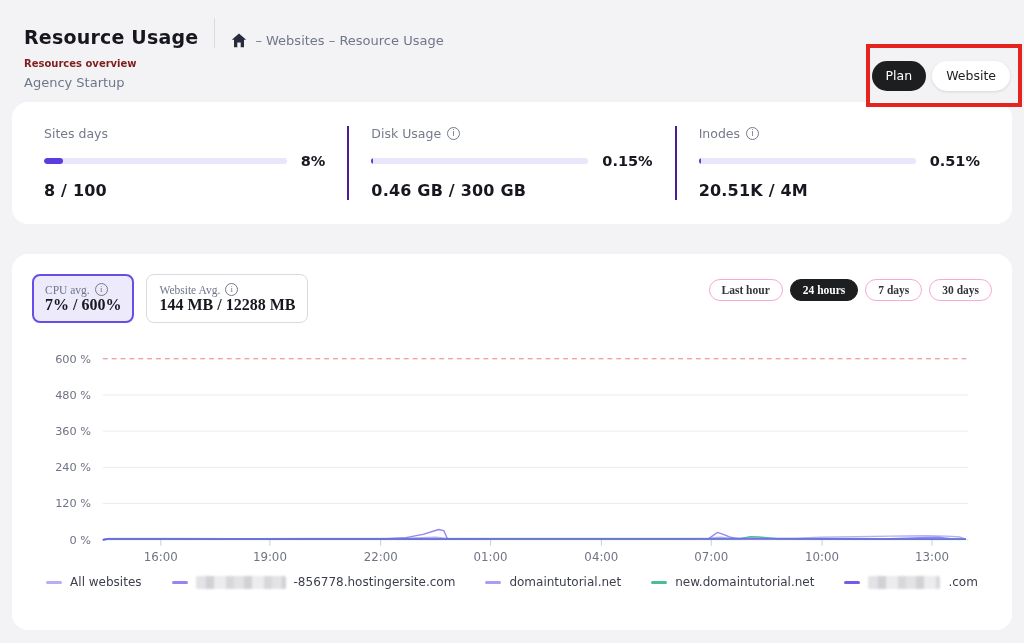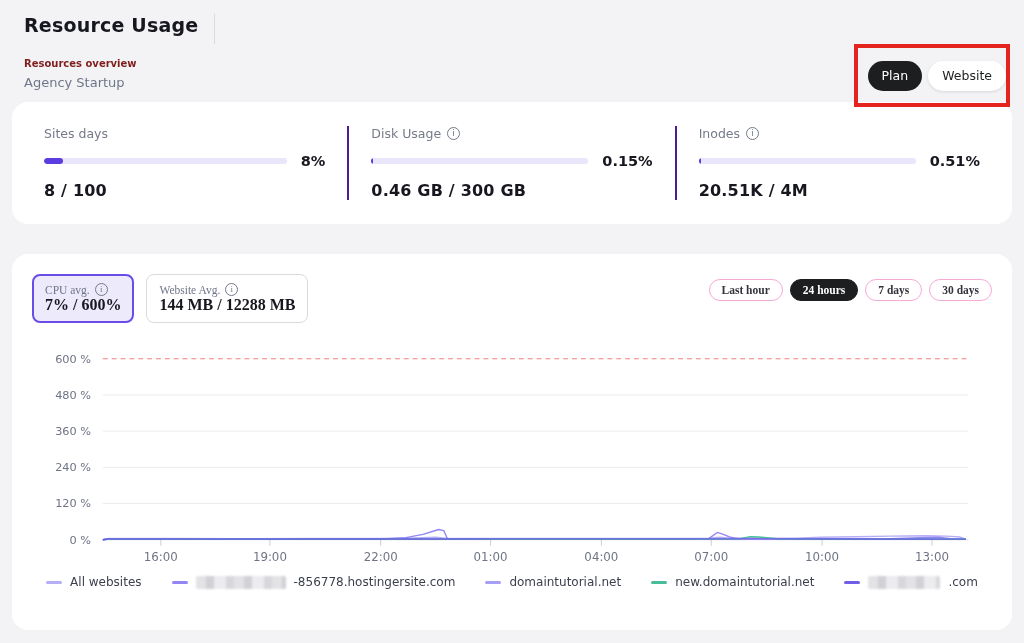--- a/index.html
+++ b/index.html
@@ -8,33 +8,33 @@
     font-family:"DejaVu Sans","Liberation Sans",sans-serif;
     background:#f3f3f5;
     color:#1d1e2c;
     overflow:hidden;
     position:relative;
   }
   .page { width:1024px; height:643px; position:relative; }
 
   
   .topbar { padding:14px 24px 0 24px; position:relative; }
-  .title-row { display:flex; align-items:flex-start; gap:16px; height:34px; }
+  .title-row { display:flex; align-items:flex-end; gap:16px; height:34px; }
   .page-title { font-size:19px; font-weight:700; letter-spacing:.2px; color:#17171f; }
   .vdiv { width:1px; height:30px; background:#d9dbe2; }
   .breadcrumb { display:flex; align-items:center; gap:8px; color:#70768a; font-size:13px; }
   .breadcrumb .home { display:inline-flex; align-items:center; cursor:pointer; }
   .overview-row { display:flex; justify-content:space-between; align-items:flex-start; margin-top:10px; }
   .section-title { font-size:10px; font-weight:700; color:#7f1d1d; }
   .section-sub { font-size:13px; color:#70768a; margin-top:6px; }
 
   .annotation-box {
-    position:absolute; top:44px; right:14px; width:156px; height:63px;
+    position:absolute; top:44px; right:2px; width:156px; height:63px;
     border:4px solid #e52420; display:flex; align-items:center; justify-content:flex-end;
-    gap:6px;
+    padding-right:8px; gap:6px;
   }
   .pill-toggle { display:flex; align-items:center; gap:6px; }
   .pill { border:none; border-radius:16px; height:30px; padding:0 14px; font-size:12.5px;
           font-family:inherit; cursor:pointer; }
   .pill.dark { background:#1d1e20; color:#fff; }
   .pill.light { background:#fff; color:#1d1e20; box-shadow:0 1px 3px rgba(0,0,0,.12); }
 
   
   .card { background:#fff; border-radius:16px; margin:0 12px; }
   .stats { margin-top:12px; display:flex; padding:24px 10px; }
@@ -77,20 +77,28 @@
 </style>
 </head>
 <body>
 
 <div class="page">
 
   <header class="topbar">
     <div class="title-row">
       <h1 class="page-title">Resource Usage</h1>
       <div class="vdiv"></div>
+      <div class="breadcrumb">
+        <span class="home">
+          <svg width="16" height="15" viewBox="0 0 16 15">
+              <path d="M8 0.6 L0.8 6.8 H3 V14.2 H6.3 V9.4 H9.7 V14.2 H13 V6.8 H15.2 Z" fill="#272b3b"></path>
+            </svg>
+        </span>
+        <span>– Websites – Resource Usage</span>
+      </div>
     </div>
 
     <div class="overview-row">
       <div>
         <h2 class="section-title">Resources overview</h2>
         <div class="section-sub">Agency Startup</div>
       </div>
     </div>
 
     <div class="annotation-box">

